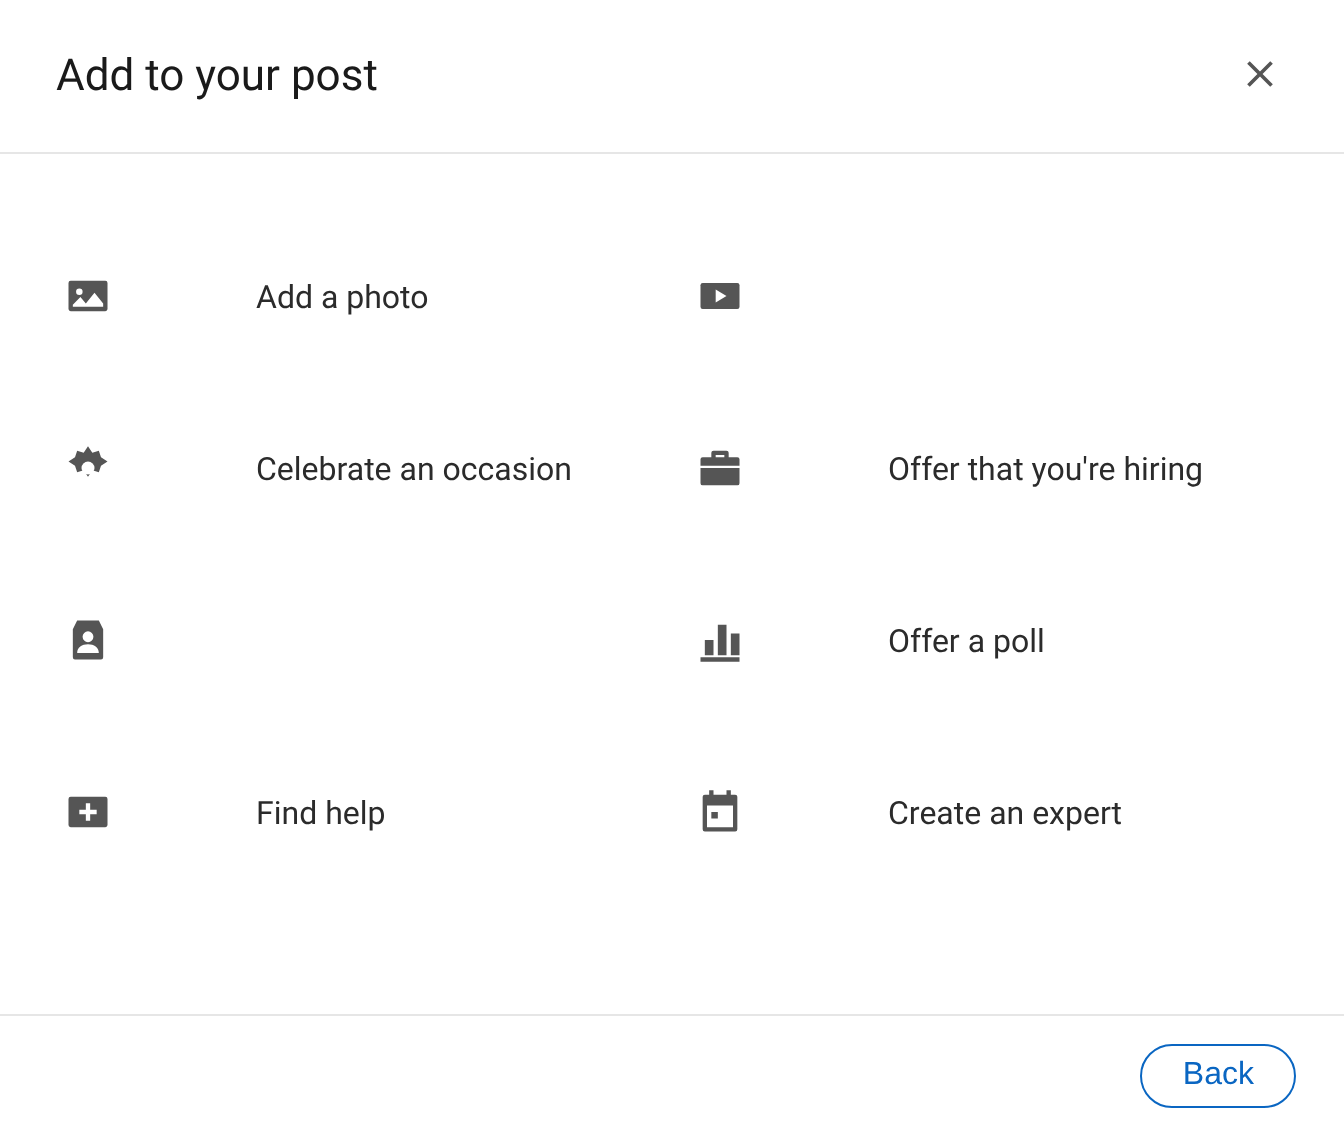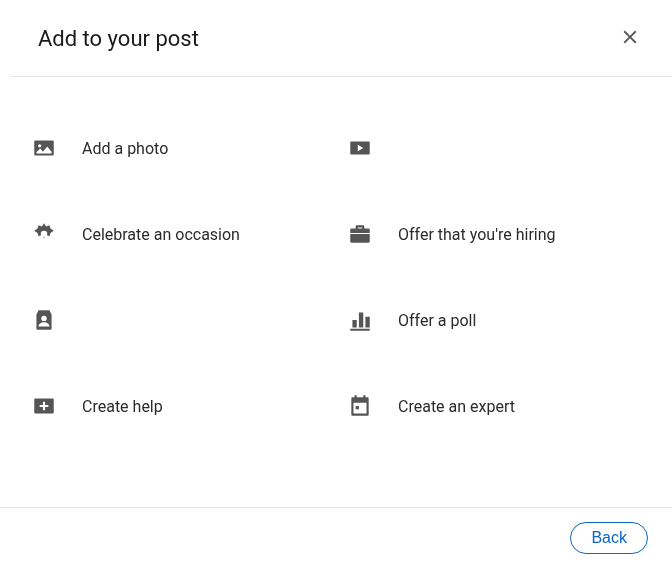--- a/index.html
+++ b/index.html
@@ -11,21 +11,20 @@
       color: #191919;
       display: flex;
       flex-direction: column;
     }
     .header {
       display: flex;
       align-items: center;
       justify-content: space-between;
       padding: 20px 24px 20px 28px;
       border-bottom: 1px solid #e6e6e6;
-      margin-left: 10px;
     }
     .title {
       font-size: 22px;
       font-weight: 400;
       color: #1a1a1a;
     }
     .close-btn {
       width: 36px;
       height: 36px;
       display: flex;
@@ -67,20 +66,21 @@
       flex-shrink: 0;
     }
     .icon-slot svg {
       width: 26px;
       height: 26px;
       fill: #555;
     }
     .option-label {
       font-size: 16px;
       color: #2b2b2b;
+      margin-left: 46px;
     }
     .footer {
       border-top: 1px solid #e6e6e6;
       padding: 14px 24px;
       display: flex;
       justify-content: flex-end;
     }
     .back-btn {
       padding: 6px 20px;
       border: 1.5px solid #0a66c2;
@@ -163,21 +163,21 @@
     <span class="option-label">Offer a poll</span>
   </button>
 
   <button class="option">
     <span class="icon-slot">
       <svg viewBox="0 0 24 24">
           <rect x="3" y="5" width="18" height="14" rx="1"></rect>
           <path d="M11 8h2v3h3v2h-3v3h-2v-3H8v-2h3V8z" fill="#fff"></path>
         </svg>
     </span>
-    <span class="option-label">Create help</span>
+    <span class="option-label">Find help</span>
   </button>
 
   <button class="option">
     <span class="icon-slot">
       <svg viewBox="0 0 24 24">
           <path d="M19 4h-2V2h-2v2H9V2H7v2H5a1 1 0 0 0-1 1v15a1 1 0 0 0 1 1h14a1 1 0 0 0 1-1V5a1 1 0 0 0-1-1zM6 9h12v10H6V9zm2 3h3v3H8v-3z"></path>
         </svg>
     </span>
     <span class="option-label">Create an expert</span>
   </button>

